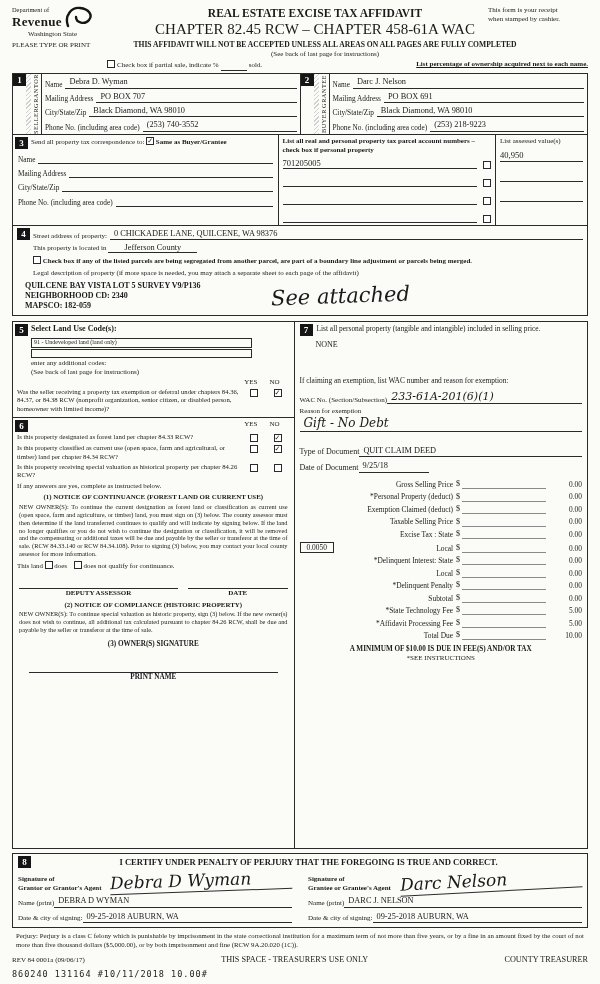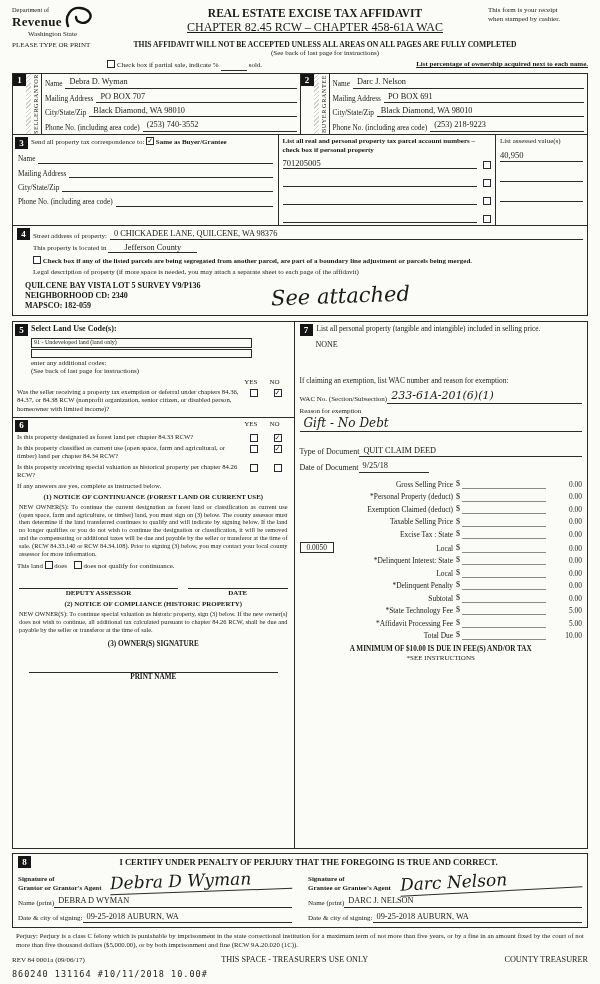--- a/index.html
+++ b/index.html
@@ -55,21 +55,21 @@
           <div class="b" style="font-size:13px;letter-spacing:.3px;">Revenue</div>
         </div>
         <svg width="30" height="24" viewBox="0 0 30 24" style="margin-left:2px;">
           <path d="M4 20 C0 9 8 1 16 2 C25 3 29 9 25 14 C21 19 12 17 12 11" fill="none" stroke="#151515" stroke-width="2.4" stroke-linecap="round"></path>
         </svg>
       </div>
       <div class="small" style="margin-left:16px;">Washington State</div>
     </div>
     <div class="grow c">
       <div class="b" style="font-size:11.5px;">REAL ESTATE EXCISE TAX AFFIDAVIT</div>
-      <div style="font-size:12px;text-decoration:underline;">CHAPTER 82.45 RCW – CHAPTER 458-61A WAC</div>
+      <div style="font-size:15px;">CHAPTER 82.45 RCW – CHAPTER 458-61A WAC</div>
     </div>
     <div class="small" style="width:100px;">
       <div>This form is your receipt</div>
       <div>when stamped by cashier.</div>
     </div>
   </div>
 
   <div class="row" style="align-items:baseline;margin-top:1px;">
     <div class="small" style="width:120px;">PLEASE TYPE OR PRINT</div>
     <div class="grow c">

